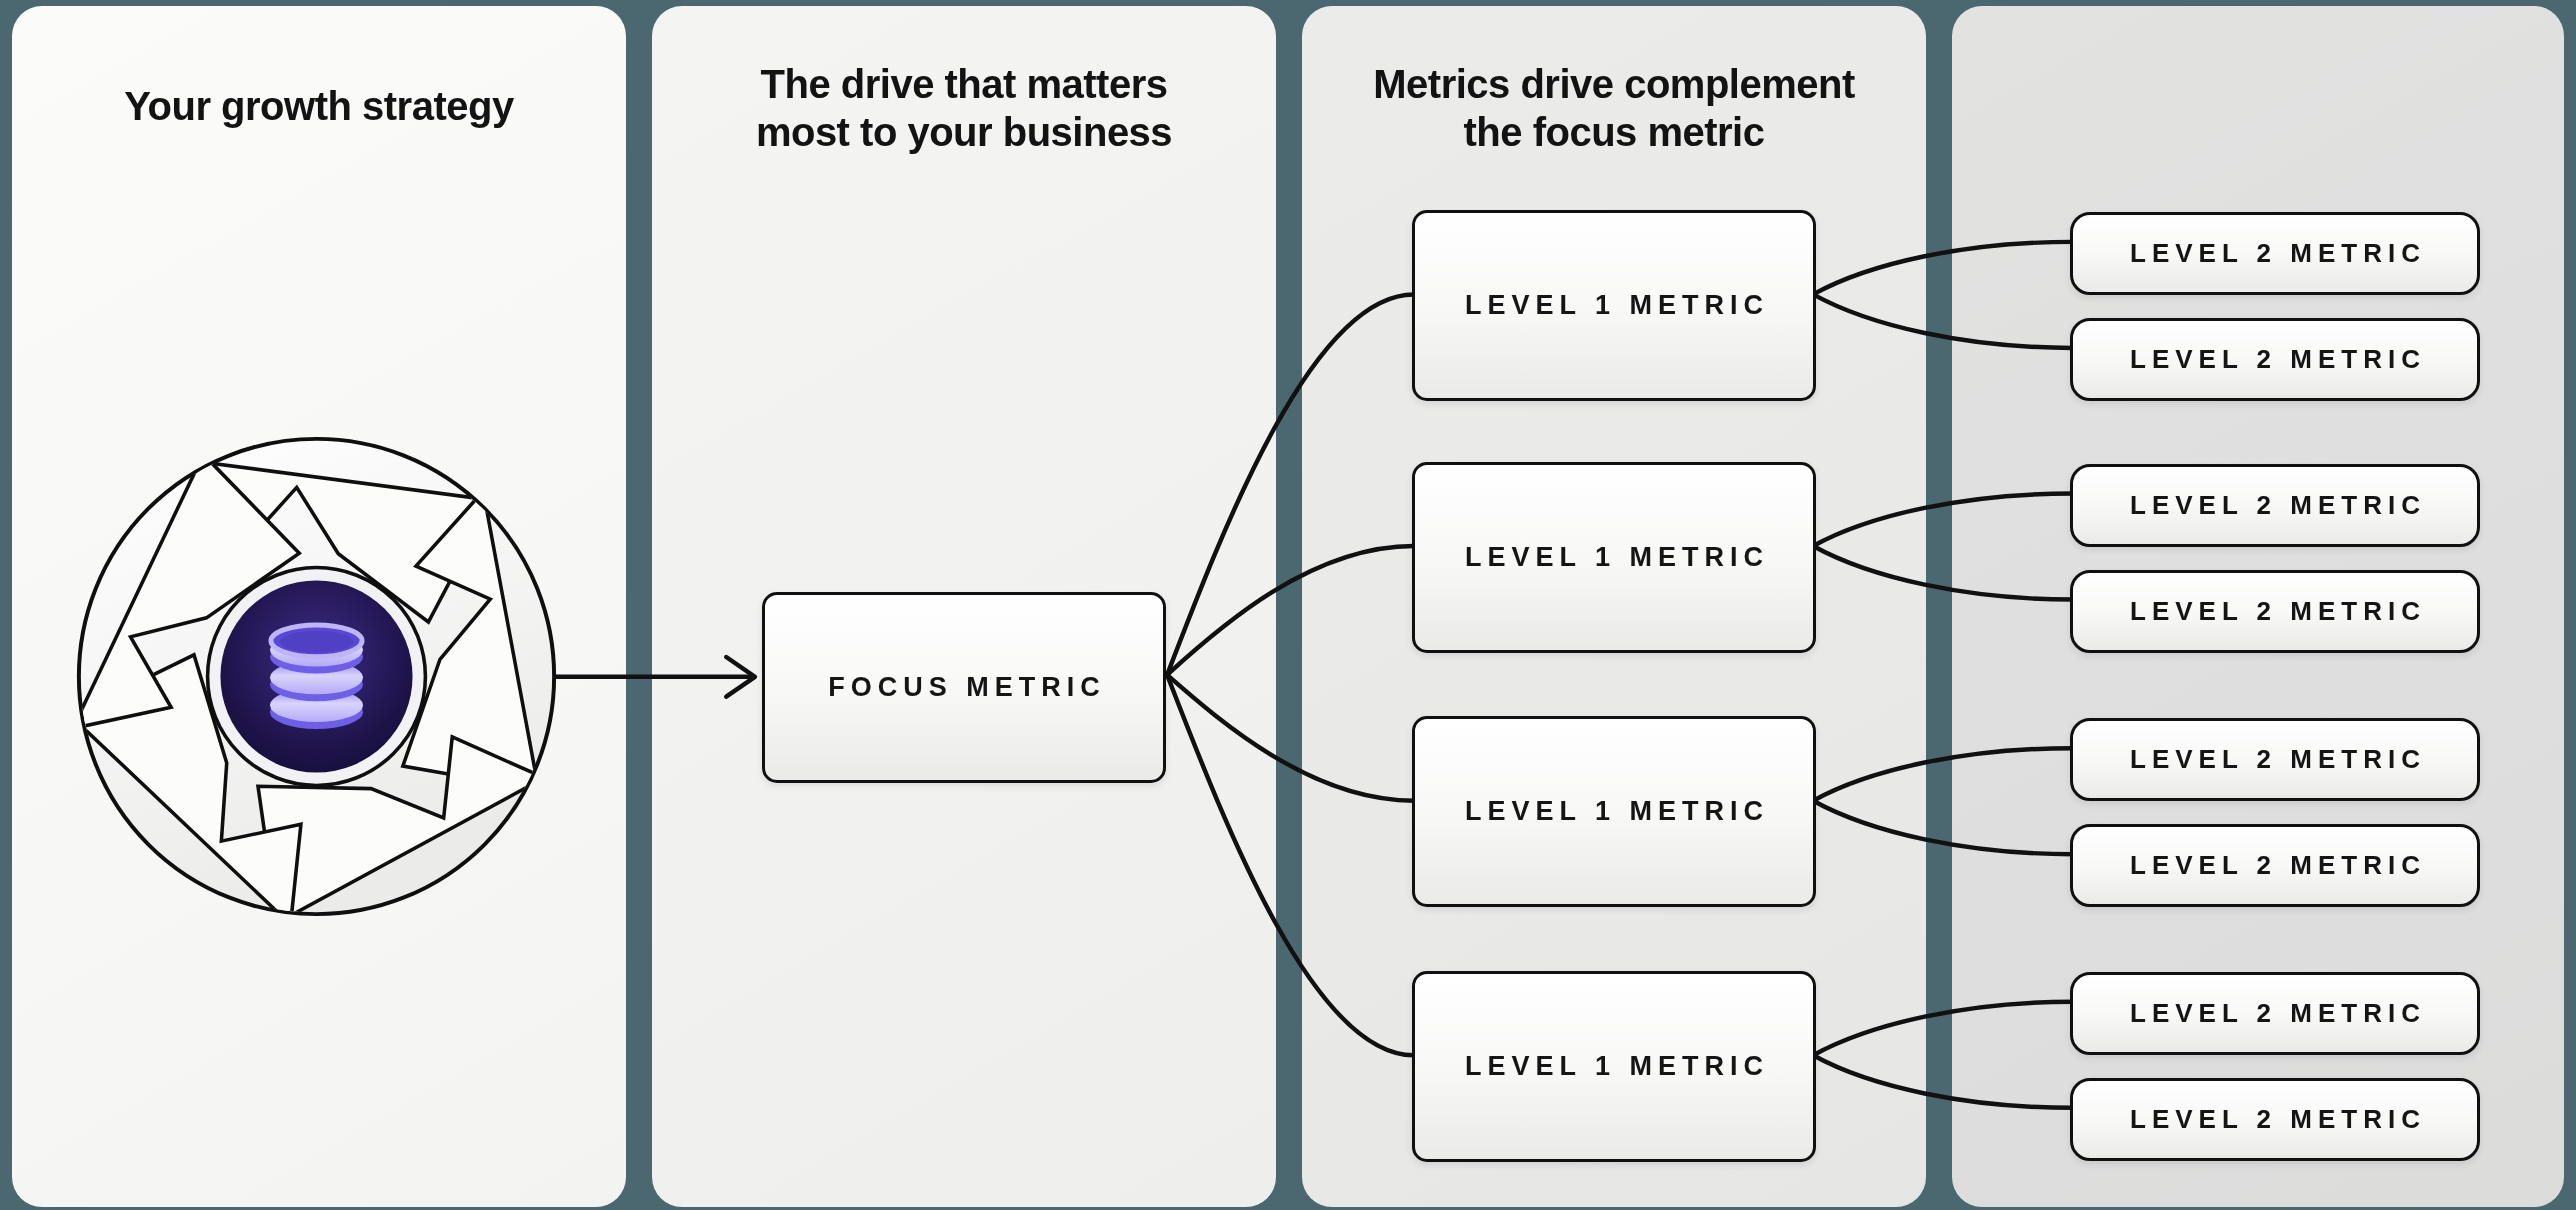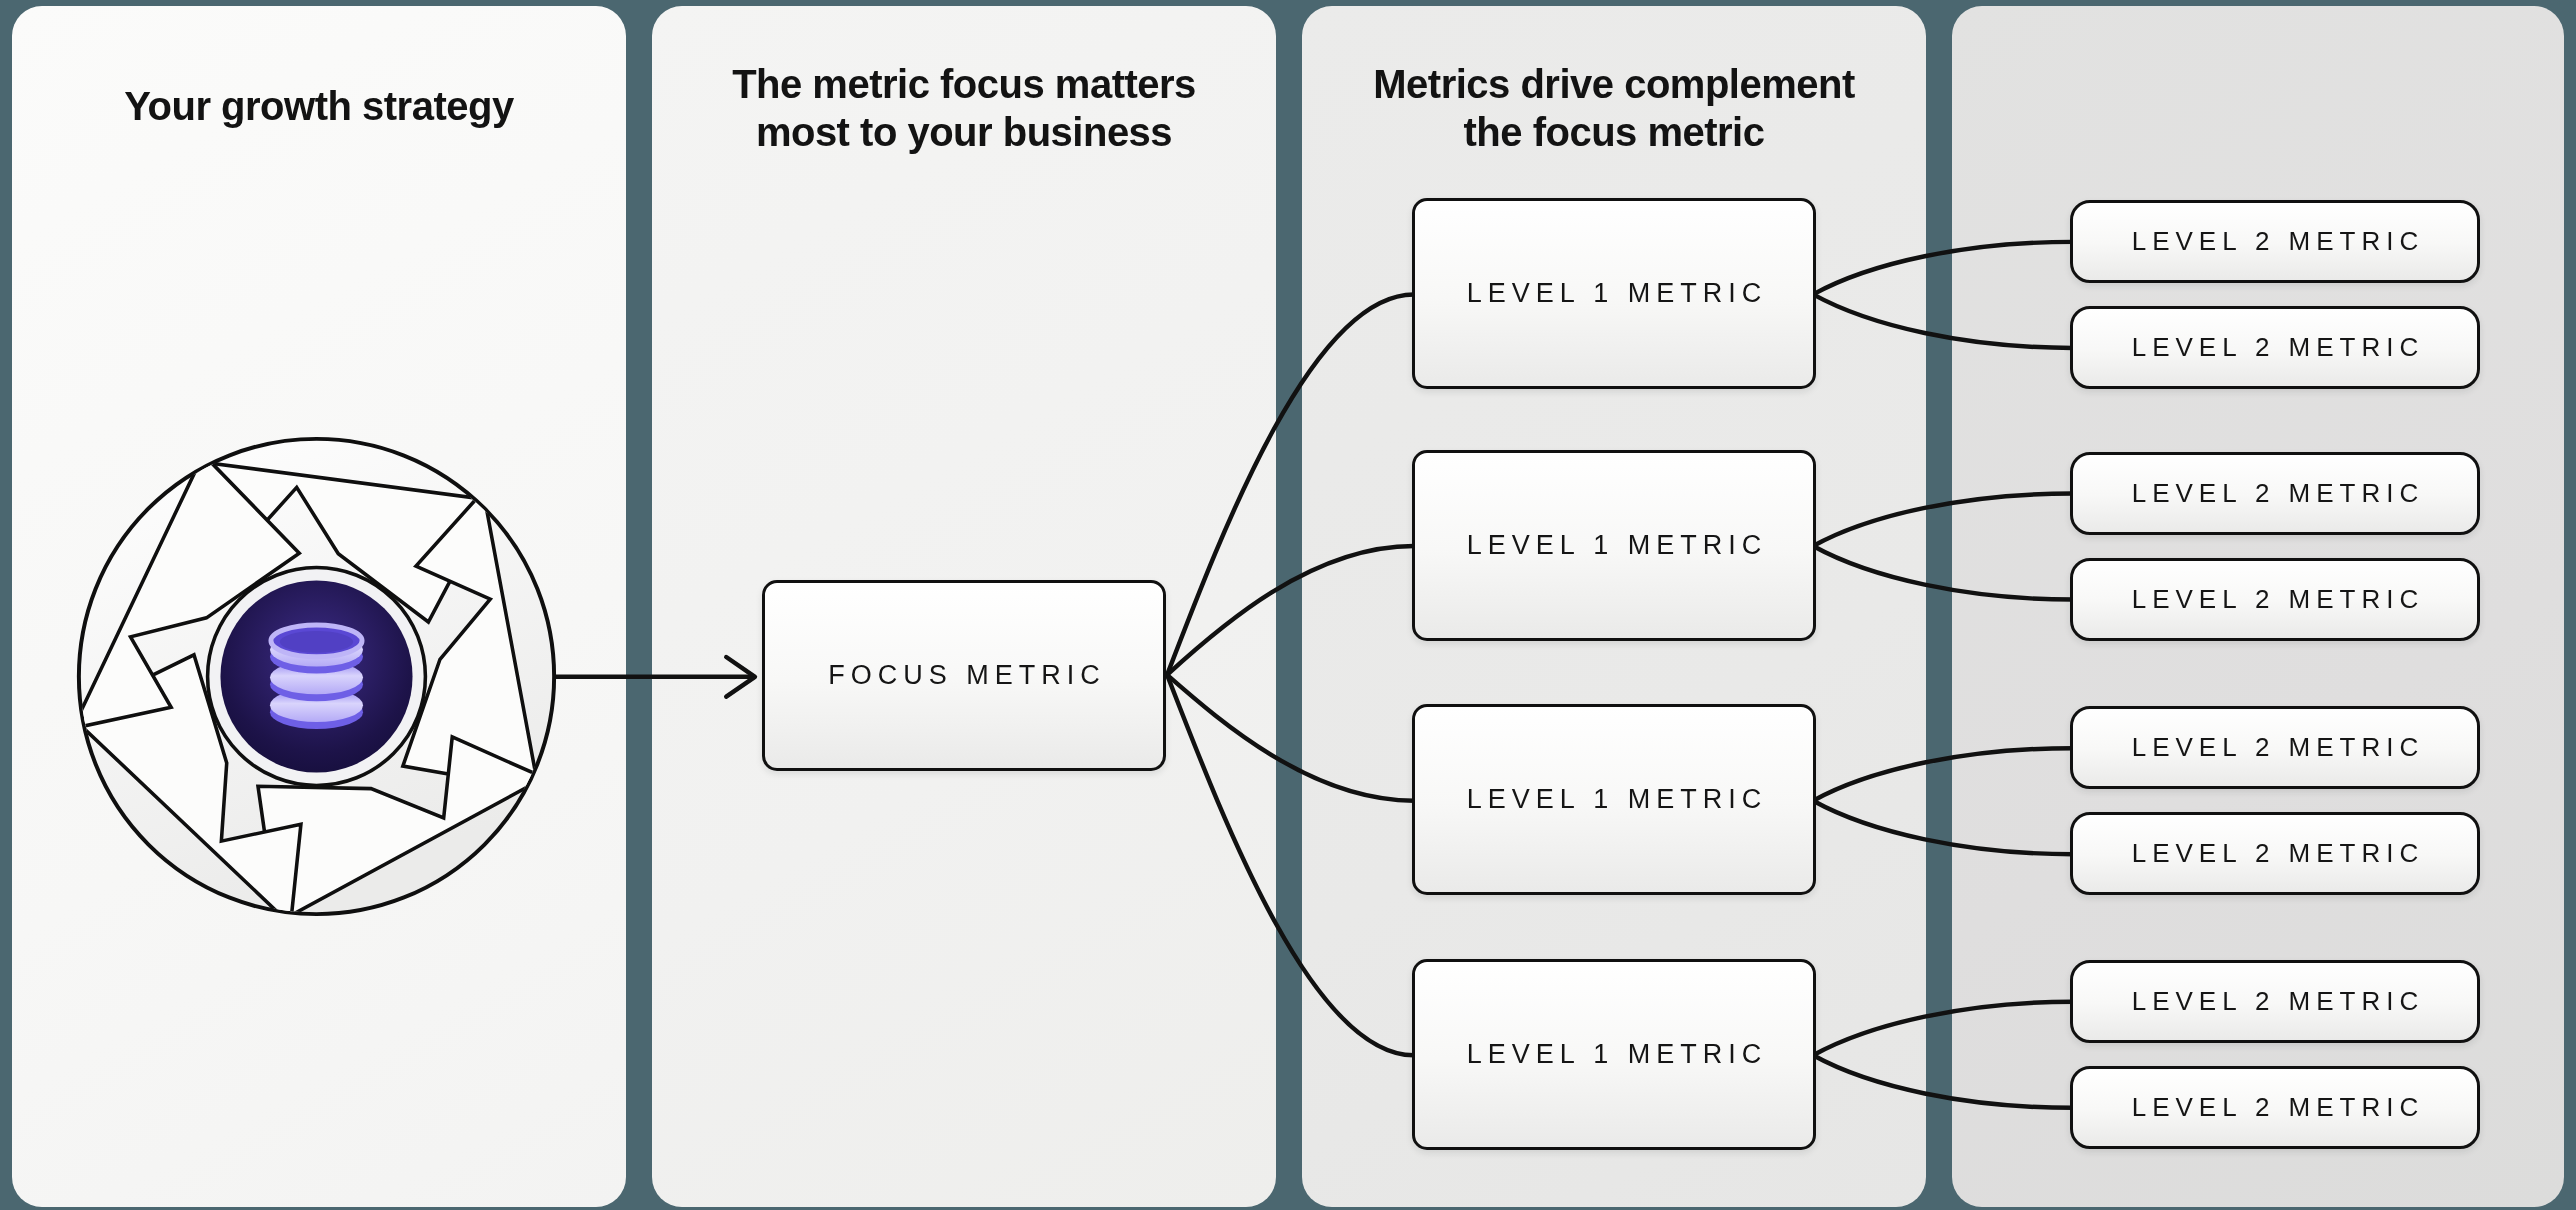--- a/index.html
+++ b/index.html
@@ -13,44 +13,45 @@
   .p3{left:1302px;width:624px;background:linear-gradient(150deg,#ebebea 0%,#e9e9e8 60%,#e6e6e5 100%);}
   .p4{left:1952px;width:612px;background:linear-gradient(150deg,#e2e2e1 0%,#dfdede 60%,#dcdcdb 100%);}
   .heading{
     margin:54px 10px 0 10px;text-align:center;color:#131313;
     font-size:40px;line-height:48px;font-weight:700;letter-spacing:-0.5px;
   }
   .p1 .heading{margin-top:76px;}
   .node{
     position:absolute;display:flex;align-items:center;justify-content:center;
     background:linear-gradient(180deg,#ffffff 0%,#f8f8f7 52%,#eaeae9 100%);
-    border:3.5px solid #101010;color:#151515;font-weight:400;
+    border:3.5px solid #101010;color:#151515;font-weight:700;
     box-shadow:0 3px 7px rgba(20,25,30,0.10);box-sizing:border-box;
     text-align:center;
+    margin-top:12px;
   }
   .big{width:404px;height:191px;border-radius:15px;font-size:27px;letter-spacing:6px;text-indent:6px;}
   .small{width:410px;height:83px;border-radius:20px;font-size:26px;letter-spacing:6px;text-indent:6px;}
   #connectors,#cycle-icon{position:absolute;pointer-events:none;}
   #connectors{left:0;top:0;}
   #cycle-icon{left:66px;top:426px;}
 </style>
 </head>
 <body>
 
 <div id="canvas">
 
   <section class="panel p1">
     <div class="heading">
       <div>Your growth strategy</div>
     </div>
   </section>
 
   <section class="panel p2">
     <div class="heading">
-      <div>The metric focus matters</div>
+      <div>The drive that matters</div>
       <div>most to your business</div>
     </div>
   </section>
 
   <section class="panel p3">
     <div class="heading">
       <div>Metrics drive complement</div>
       <div>the focus metric</div>
     </div>
   </section>

